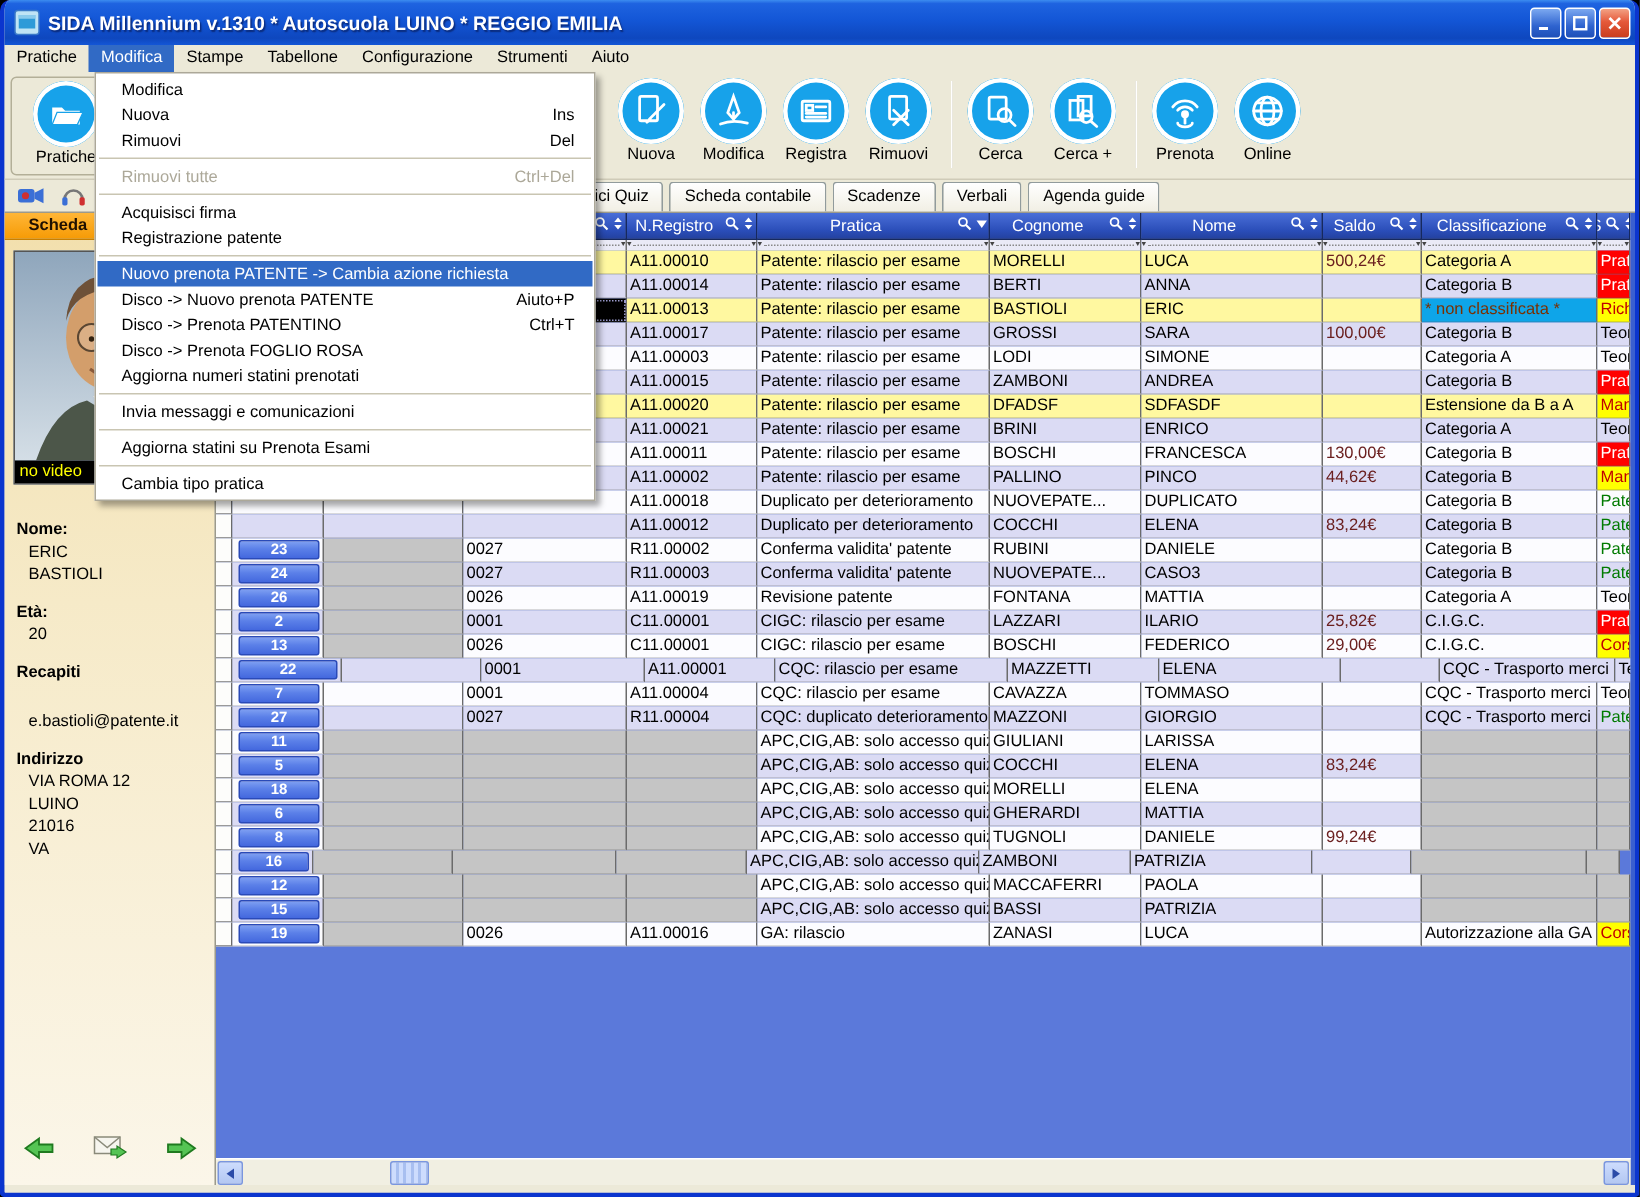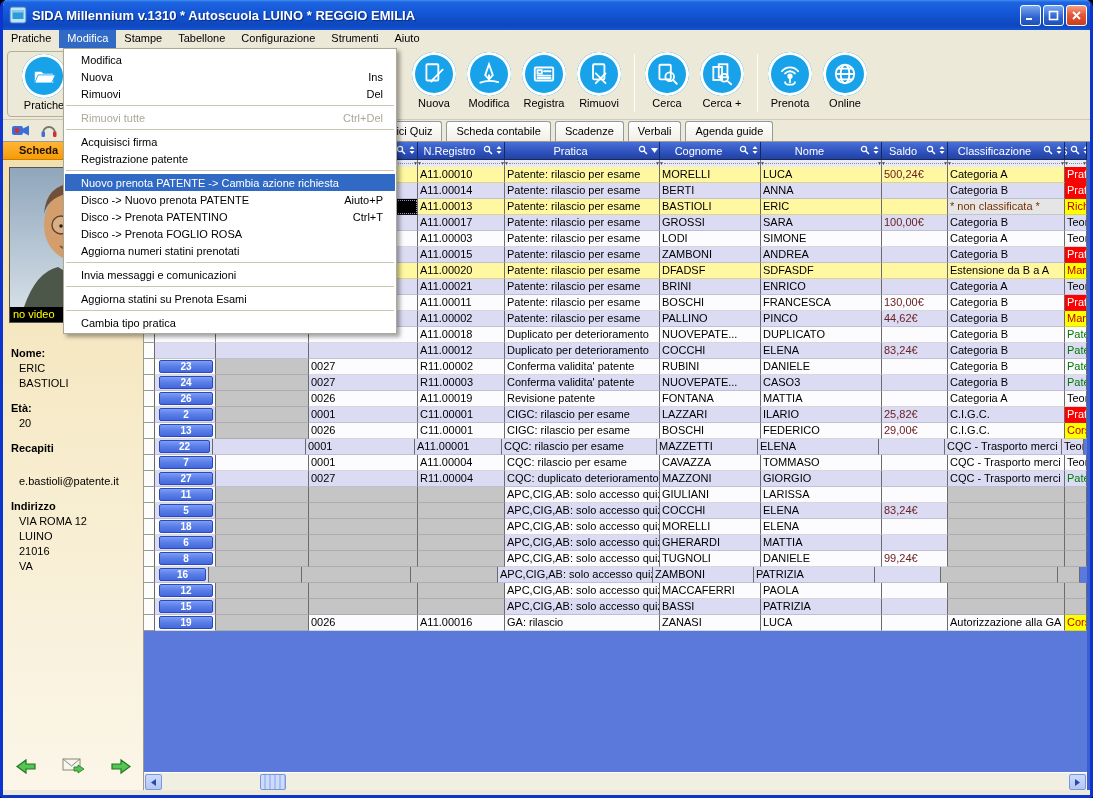--- a/index.html
+++ b/index.html
@@ -70,21 +70,21 @@
   .cell{height:16px;border-right:1px solid #6B6B6B;border-bottom:1px solid rgba(90,90,90,.22);
     font-size:11px;color:#000;line-height:15px;padding:0 0 0 2px;overflow:hidden;white-space:nowrap;}
   .bg-white{background:#FCFCFF;} .bg-lav{background:#DBDBF4;} .bg-yellow{background:#FFF8A0;}
   .bg-gray{background:#C5C5C5;}
   .cell.focus{background:#000;outline:1px dotted #9a9acc;outline-offset:-2px;}
   .cell.rowmark{background:#FDFDFB;border-right:1px solid #6B6B6B;border-bottom:1px solid #9a9a9a;}
   .cell.saldo{text-align:left;padding-right:17px;color:#6B2020;}
   .cell.st-red{background:#FF0000;color:#fff;}
   .cell.st-yellow{background:#FFFF00;color:#C00000;}
   .cell.st-green{color:#007A00;}
-  .cell.classif-hl{background:#e5e5e5;color:#7A3000;}
+  .cell.classif-hl{background:#0ea5e9;color:#7A3000;}
   .rowbtn{margin:1px 2px;height:13px;flex:1;border:1px solid #2A4AB8;border-radius:2px;
     background:linear-gradient(180deg,#7E9FF2,#5B80E8 45%,#4468DE);color:#fff;font-size:10px;font-weight:bold;
     text-align:center;line-height:12px;}
   .btnwrap{display:flex;}
   
   .hscroll{position:absolute;left:141px;top:772px;width:943px;height:18px;background:#F1EFE2;border-top:1px solid #fff;}
   .sbtn{position:absolute;top:1px;width:17px;height:16px;background:linear-gradient(180deg,#CDDCFD,#B3C7F2);
     border:1px solid #7A96DF;border-radius:2px;color:#2B4BA8;font-size:9px;font-weight:bold;
     display:flex;align-items:center;justify-content:center;}
   .sthumb{position:absolute;left:116px;top:1px;width:26px;height:16px;border:1px solid #7A96DF;border-radius:2px;
@@ -732,21 +732,21 @@
           <div class="cell bg-white" style="width: 87px;">C11.00001</div>
           <div class="cell bg-white" style="width: 155px;">CIGC: rilascio per esame</div>
           <div class="cell bg-white" style="width: 101px;">BOSCHI</div>
           <div class="cell bg-white" style="width: 121px;">FEDERICO</div>
           <div class="cell bg-white saldo" style="width: 66px;">29,00€</div>
           <div class="cell bg-white" style="width: 117px;">C.I.G.C.</div>
           <div class="cell bg-white st-yellow" style="width: 22px;">Cors</div>
         </div>
         <div class="grow">
           <div class="cell rowmark" style="width: 11px;"></div>
-          <div class="cell bg-lav btnwrap" style="width: 58px; justify-content: flex-end;">
+          <div class="cell bg-lav btnwrap" style="width: 73px; justify-content: flex-end;">
             <div class="rowbtn">22</div>
           </div>
           <div class="cell bg-lav" style="width: 93px;"></div>
           <div class="cell bg-lav" style="width: 109px;">0001</div>
           <div class="cell bg-lav" style="width: 87px;">A11.00001</div>
           <div class="cell bg-lav" style="width: 155px;">CQC: rilascio per esame</div>
           <div class="cell bg-lav" style="width: 101px;">MAZZETTI</div>
           <div class="cell bg-lav" style="width: 121px;">ELENA</div>
           <div class="cell bg-lav saldo" style="width: 66px;"></div>
           <div class="cell bg-lav" style="width: 117px;">CQC - Trasporto merci</div>

